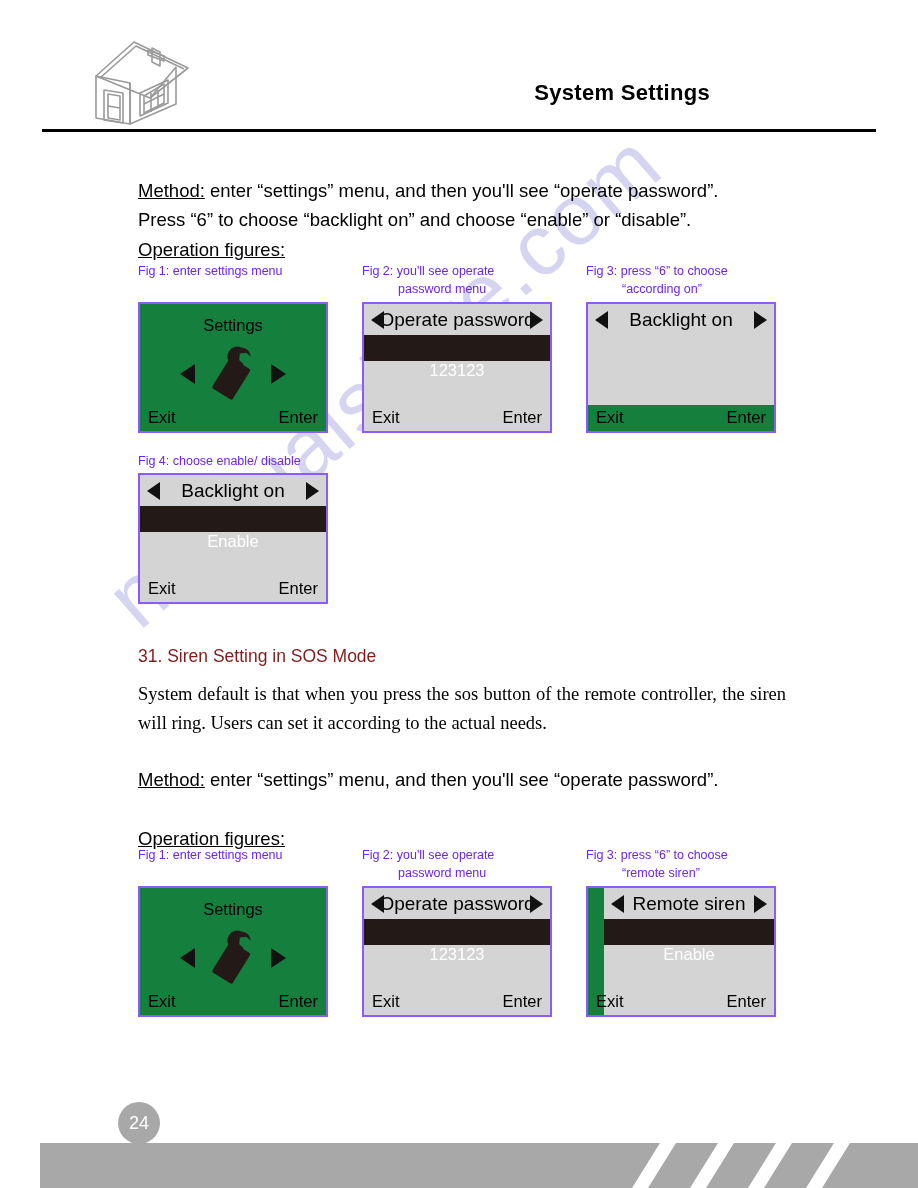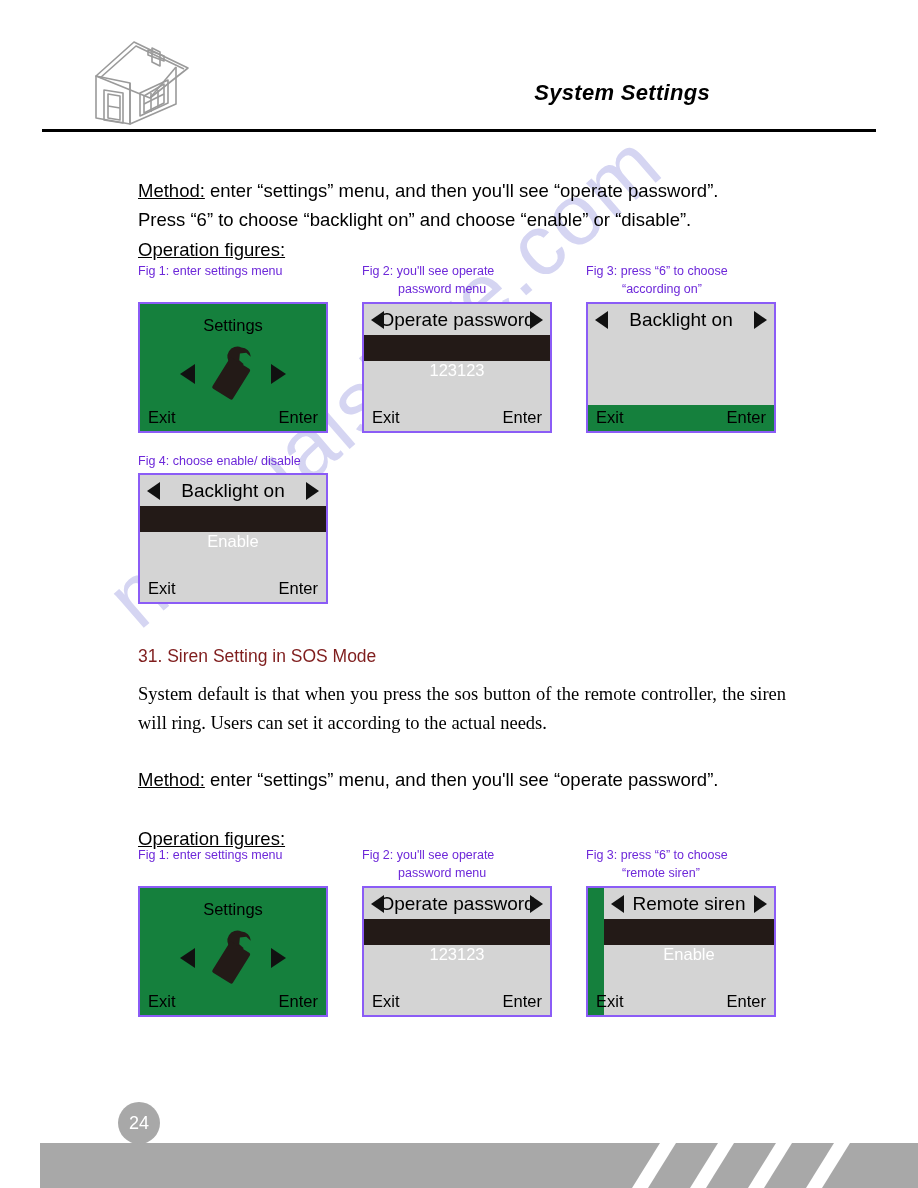--- a/index.html
+++ b/index.html
@@ -45,21 +45,20 @@
     position: absolute;
     inset: 0;
     z-index: 10;
   }
   .header {
     position: absolute;
     left: 0;
     top: 0;
     width: 752px;
     height: 132px;
-    font-style: italic;
   }
   .house-logo {
     position: absolute;
     left: 90px;
     top: 36px;
     width: 104px;
     height: 90px;
   }
   .header-title {
     position: absolute;

